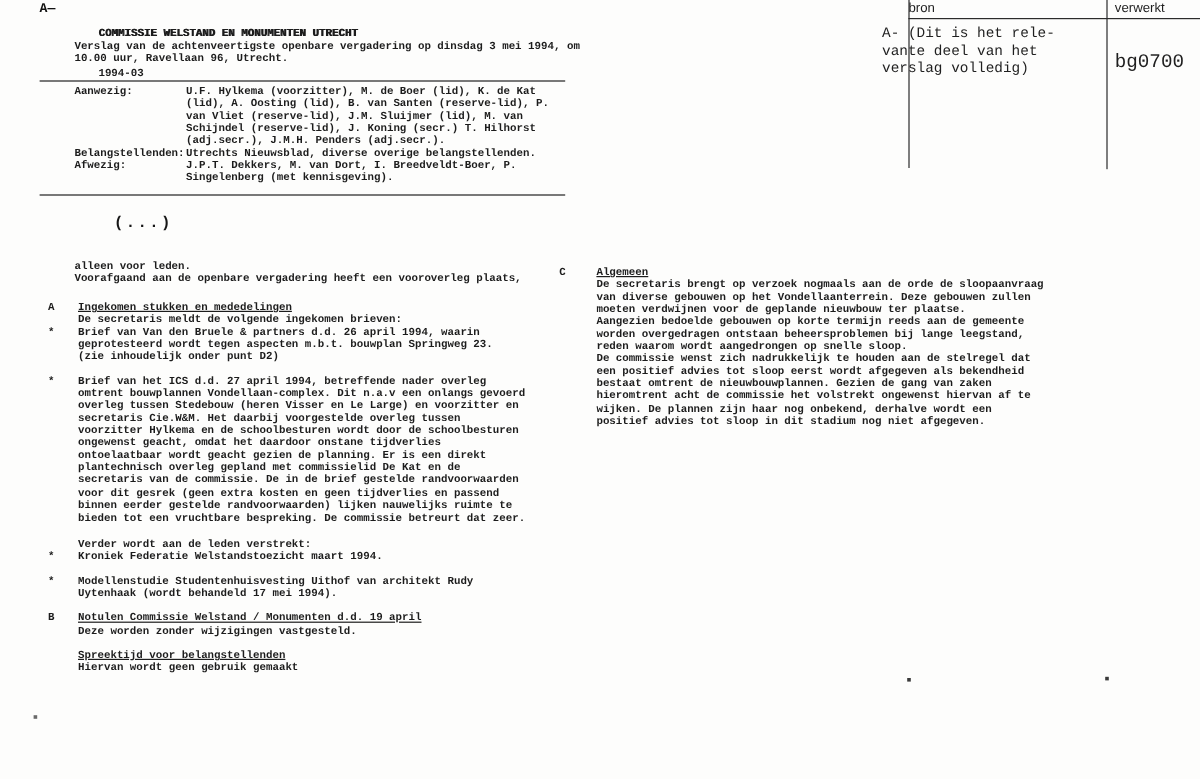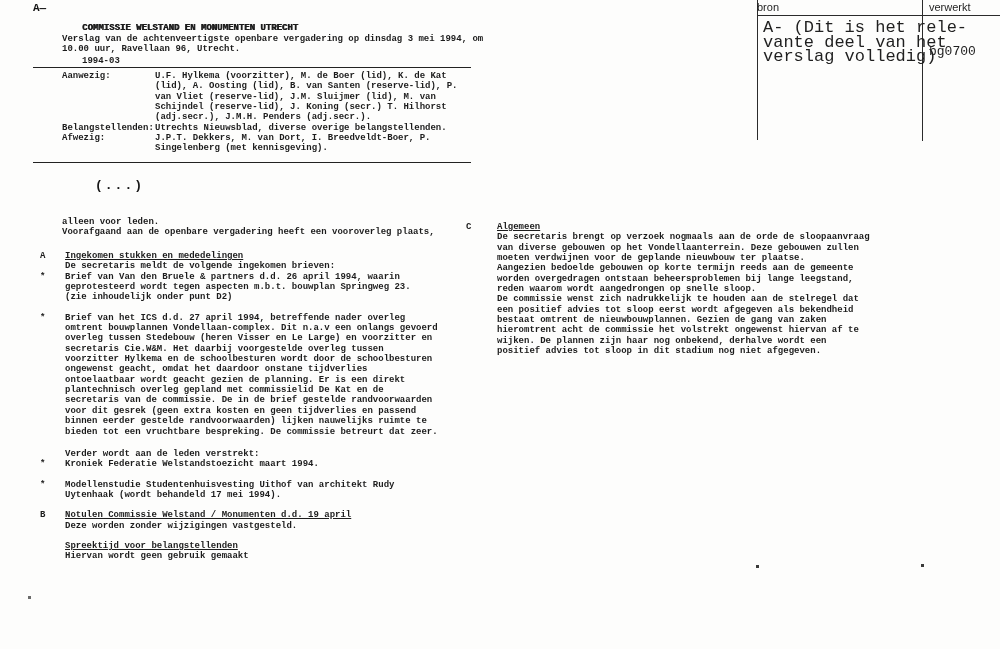--- a/index.html
+++ b/index.html
@@ -34,22 +34,22 @@
   .right-col .marker{width:31px;flex:0 0 31px;}
   .heading{text-decoration:underline;text-underline-offset:1px;}
   
   .vline{position:absolute;top:0;width:1px;background:#2b2b2b;}
   .vline-1{left:757px;height:140px;}
   .vline-2{left:922px;height:141px;}
   .hline{position:absolute;left:757px;top:15px;width:243px;height:1px;background:#2b2b2b;}
   .stamp-head{font-family:"Liberation Sans","DejaVu Sans",sans-serif;font-size:11px;font-weight:400;color:#1f1f1f;}
   .bron{left:757px;top:1px;width:165px;text-align:left;}
   .verwerkt{left:929px;top:1px;}
-  .stamp-note{left:763px;top:21px;font-size:17px;font-weight:400;color:#1f1f1f;line-height:14.5px;}
-  .stamp-code{left:929px;top:47px;font-size:13px;font-weight:400;color:#1f1f1f;}
+  .stamp-note{left:735px;top:21px;font-size:12px;font-weight:400;color:#1f1f1f;line-height:14.5px;}
+  .stamp-code{left:929px;top:47px;font-size:16px;font-weight:400;color:#1f1f1f;}
   
   .dot{position:absolute;width:3px;height:3px;background:#6a6a6a;}
   .dot-1{left:28px;top:596px;}
   .dot-2{left:756px;top:565px;background:#3a3a3a;}
   .dot-3{left:921px;top:564px;background:#3a3a3a;}
 </style>
 </head>
 <body>
 
 <div class="page">

